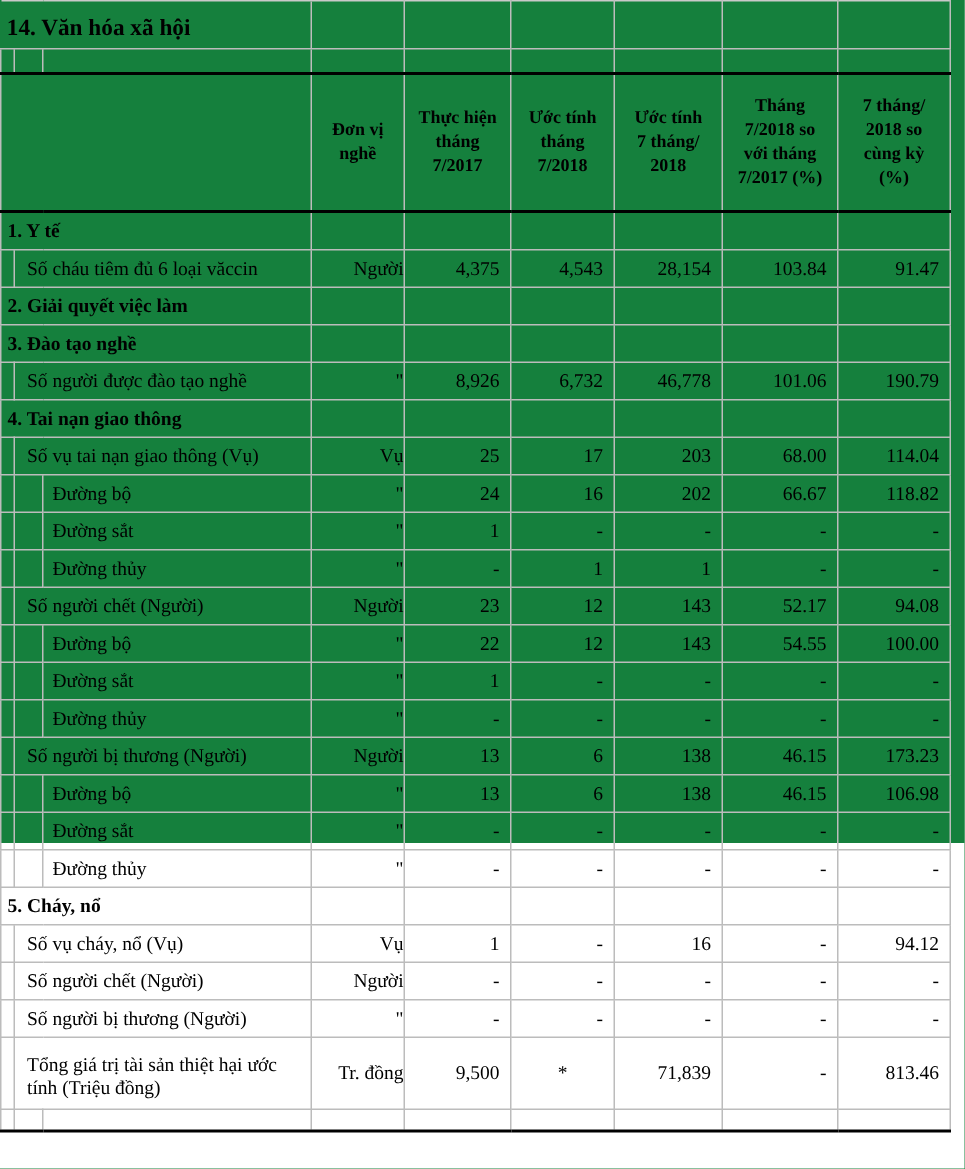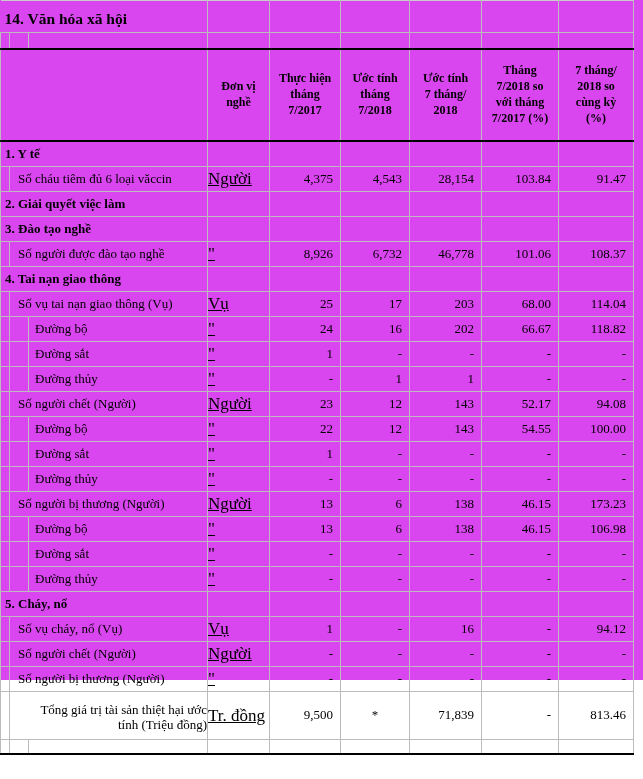--- a/index.html
+++ b/index.html
@@ -1,21 +1,21 @@
 <!DOCTYPE html>
 <html><head>
 <meta charset="utf-8">
 <style>
   html,body { margin:0; padding:0; }
   body {
     width:643px; height:779px; background:#ffffff; color:#000000;
     font-family:"Liberation Serif","DejaVu Serif",serif;
     overflow:hidden;
   }
-  .page { position:relative; width:643px; height:680px; background:#d946ef; }
+  .page { position:relative; width:643px; height:562px; background:#15803d; }
   table.sheet {
     border-collapse:collapse; table-layout:fixed; width:633px;
     margin:0; padding:0;
   }
   td { padding:0; margin:0; vertical-align:middle; overflow:hidden; }
   .g  { border:1px solid #bcbcbc; }
   
   .r-title td { height:31px; border-top:1px solid #c9c9c9; border-bottom:1px solid #bcbcbc; }
   .title-cell { border-left:none; vertical-align:bottom; }
   .title-cell span {
@@ -34,22 +34,22 @@
   .h-cell {
     font-weight:bold; font-size:12px; line-height:1.32; text-align:center;
     white-space:pre-line; padding:2px 2px;
   }
   
   tbody td { height:24px; font-size:13px; line-height:1.15; }
   .lbl { text-align:left; white-space:nowrap; }
   .sec { font-weight:bold; padding-left:4px;margin-top:32px; }
   .lv1 { padding-left:8px; }
   .lv2 { padding-left:6px; }
-  .wrap { white-space:normal; padding-top:6px; padding-bottom:2px;text-align:right; }
-  .unit { text-align:left; font-size:17px;text-decoration:underline; }
+  .wrap { white-space:normal; padding-top:6px; padding-bottom:2px; }
+  .unit { text-align:right; font-size:13px; }
   .val  { text-align:right; padding-right:7px; }
   .val.center { text-align:center; padding-right:0; }
   tr.r-tall td { height:39px; }
   tr.r-bottom td { height:13px; border-bottom:2px solid #000; }
 </style>
 </head>
 <body>
 
 <div class="page">
   <table class="sheet">
@@ -147,21 +147,21 @@
           <td class="g"></td>
         </tr>
         <tr>
           <td class="g"></td>
           <td class="g lbl lv1" colspan="2">Số người được đào tạo nghề</td>
           <td class="g unit">"</td>
           <td class="g val">8,926</td>
           <td class="g val">6,732</td>
           <td class="g val">46,778</td>
           <td class="g val">101.06</td>
-          <td class="g val">108.37</td>
+          <td class="g val">190.79</td>
         </tr>
         <tr>
           <td class="g lbl sec" colspan="3">4. Tai nạn giao thông</td>
           <td class="g"></td>
           <td class="g"></td>
           <td class="g"></td>
           <td class="g"></td>
           <td class="g"></td>
           <td class="g"></td>
         </tr>

